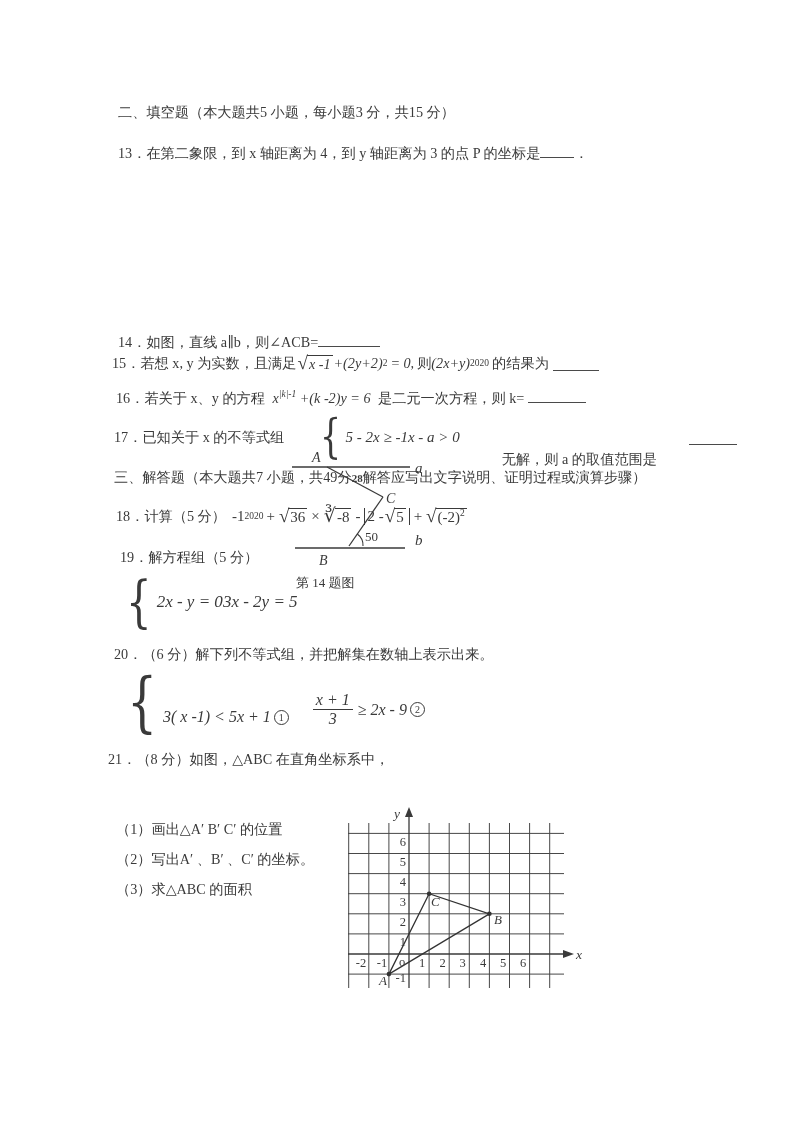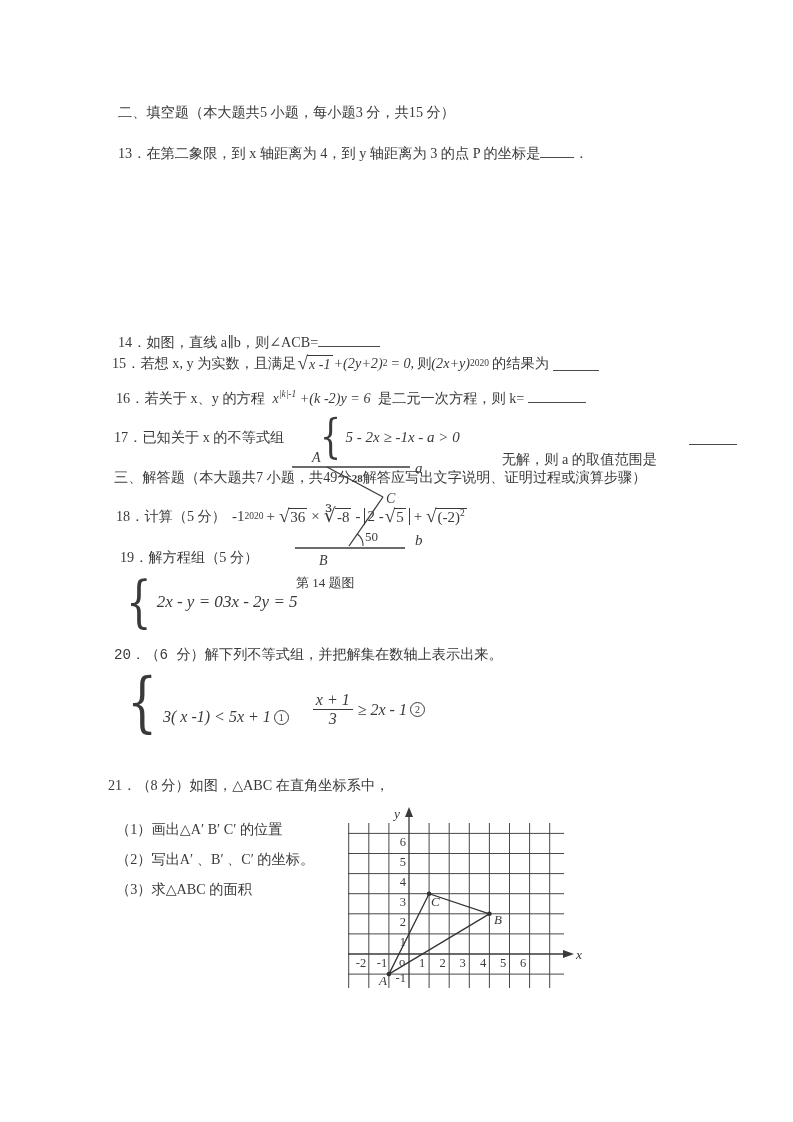--- a/index.html
+++ b/index.html
@@ -121,40 +121,40 @@
 
   <div class="blk" style="left:120px;top:548px;font-family:Liberation Serif, serif;">19．解方程组（5 分）</div>
   <div class="blk sys b19" style="left:121px;top:578px;">
     <span class="sysb">{</span>
     <span class="syslines">
       <span>2x - y = 0</span>
       <span>3x - 2y = 5</span>
     </span>
   </div>
 
-  <div class="blk" style="left:114px;top:645px;font-family:Liberation Mono, monospace;">20．（6 分）解下列不等式组，并把解集在数轴上表示出来。</div>
+  <div class="blk" style="left:114px;top:645px;">20．（6 分）解下列不等式组，并把解集在数轴上表示出来。</div>
   <div class="blk sys b20" style="left:121px;top:674px;">
     <span class="sysb">{</span>
     <span class="syslines">
       <span class="flexc" style="height:22px;">
         <span>3( x -1) &lt; 5x + 1</span>
           <span class="circ">1</span>
       </span>
       <span class="flexc" style="margin-top:15px;">
         <span class="frac">
           <span class="num">x + 1</span>
           <span class="den">3</span>
         </span>
-        <span style="margin-left:5px;">≥ 2x - 1</span>
+        <span style="margin-left:5px;">≥ 2x - 9</span>
           <span class="circ">2</span>
       </span>
     </span>
   </div>
 
-  <div class="blk" style="left:108px;top:776px;">21．（8 分）如图，△ABC 在直角坐标系中，</div>
+  <div class="blk" style="left:108px;top:750px;">21．（8 分）如图，△ABC 在直角坐标系中，</div>
   <div class="blk" style="left:116px;top:820px;">（1）画出△A′ B′ C′ 的位置</div>
   <div class="blk" style="left:116px;top:850px;">（2）写出A′ 、B′ 、C′ 的坐标。</div>
   <div class="blk" style="left:116px;top:880px;">（3）求△ABC 的面积</div>
 
   <svg class="blk" style="left:288px;top:448px;" width="150" height="145" viewBox="0 0 150 145">
     <g stroke="#3a3a3a" stroke-width="1.3" fill="none">
       <line x1="4" y1="19" x2="122" y2="19"></line>
       <line x1="39" y1="19" x2="95" y2="49"></line>
       <line x1="95" y1="49" x2="61" y2="98"></line>
       <line x1="7" y1="100" x2="117" y2="100"></line>

